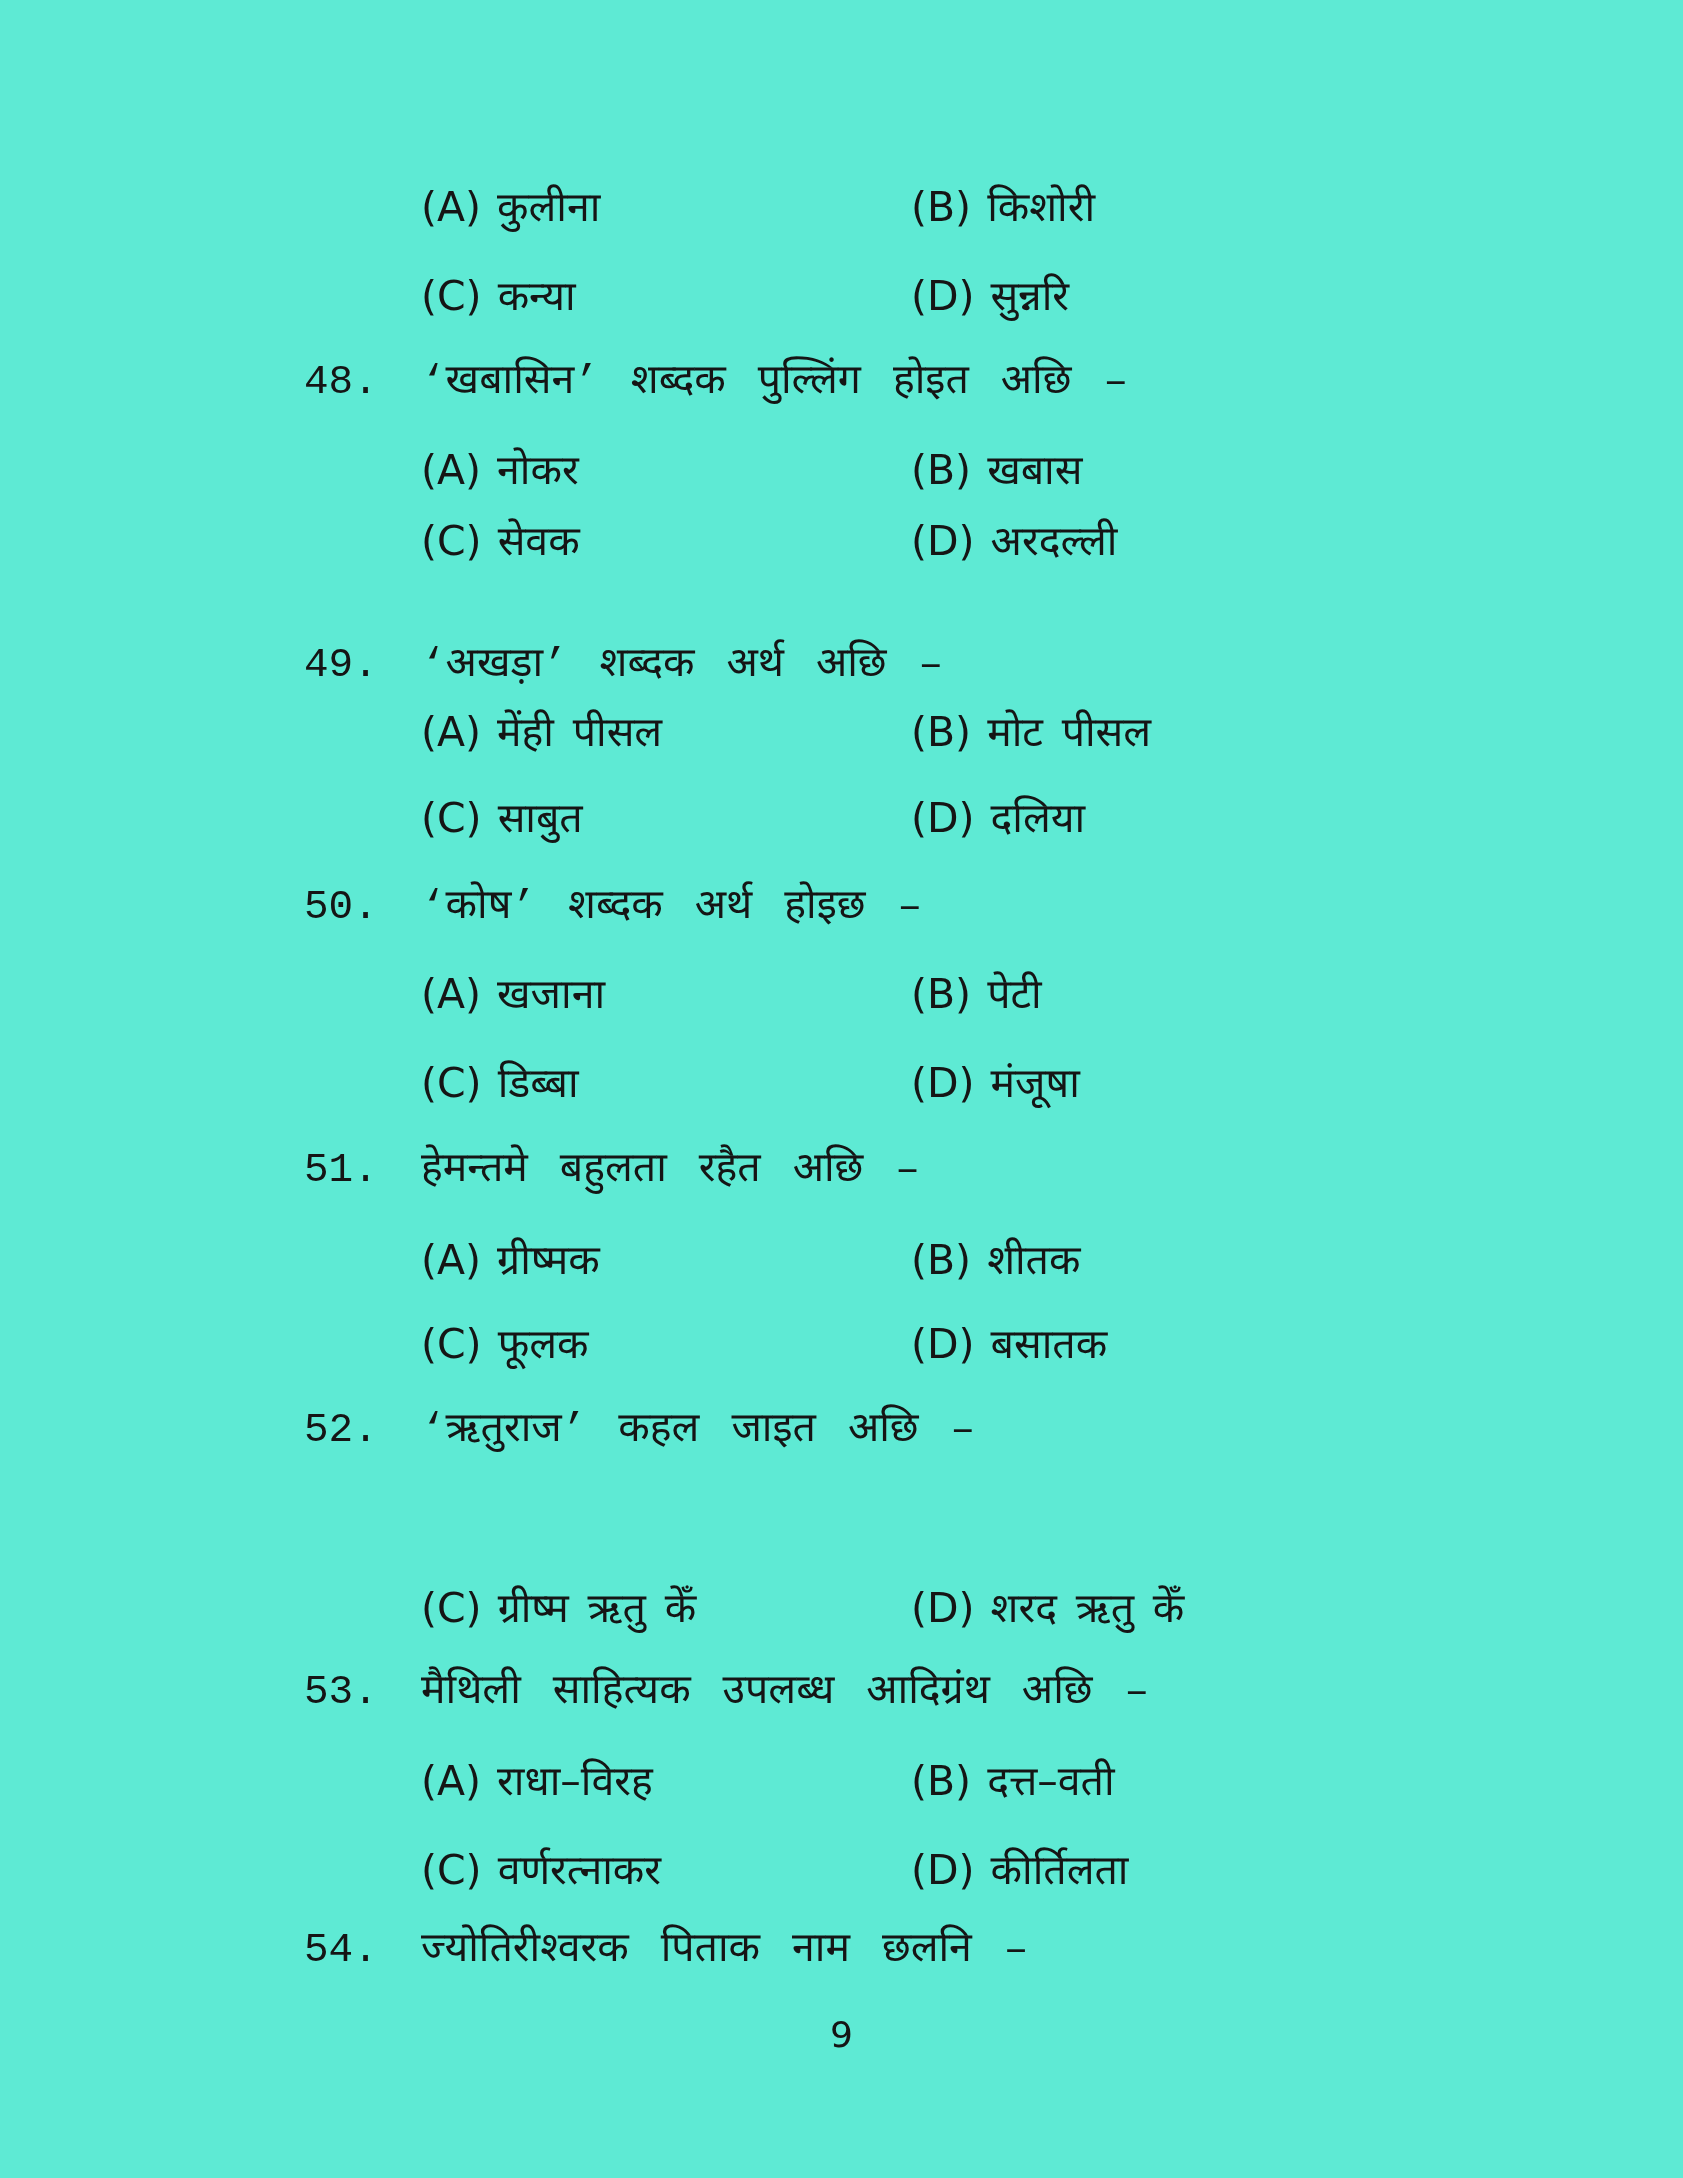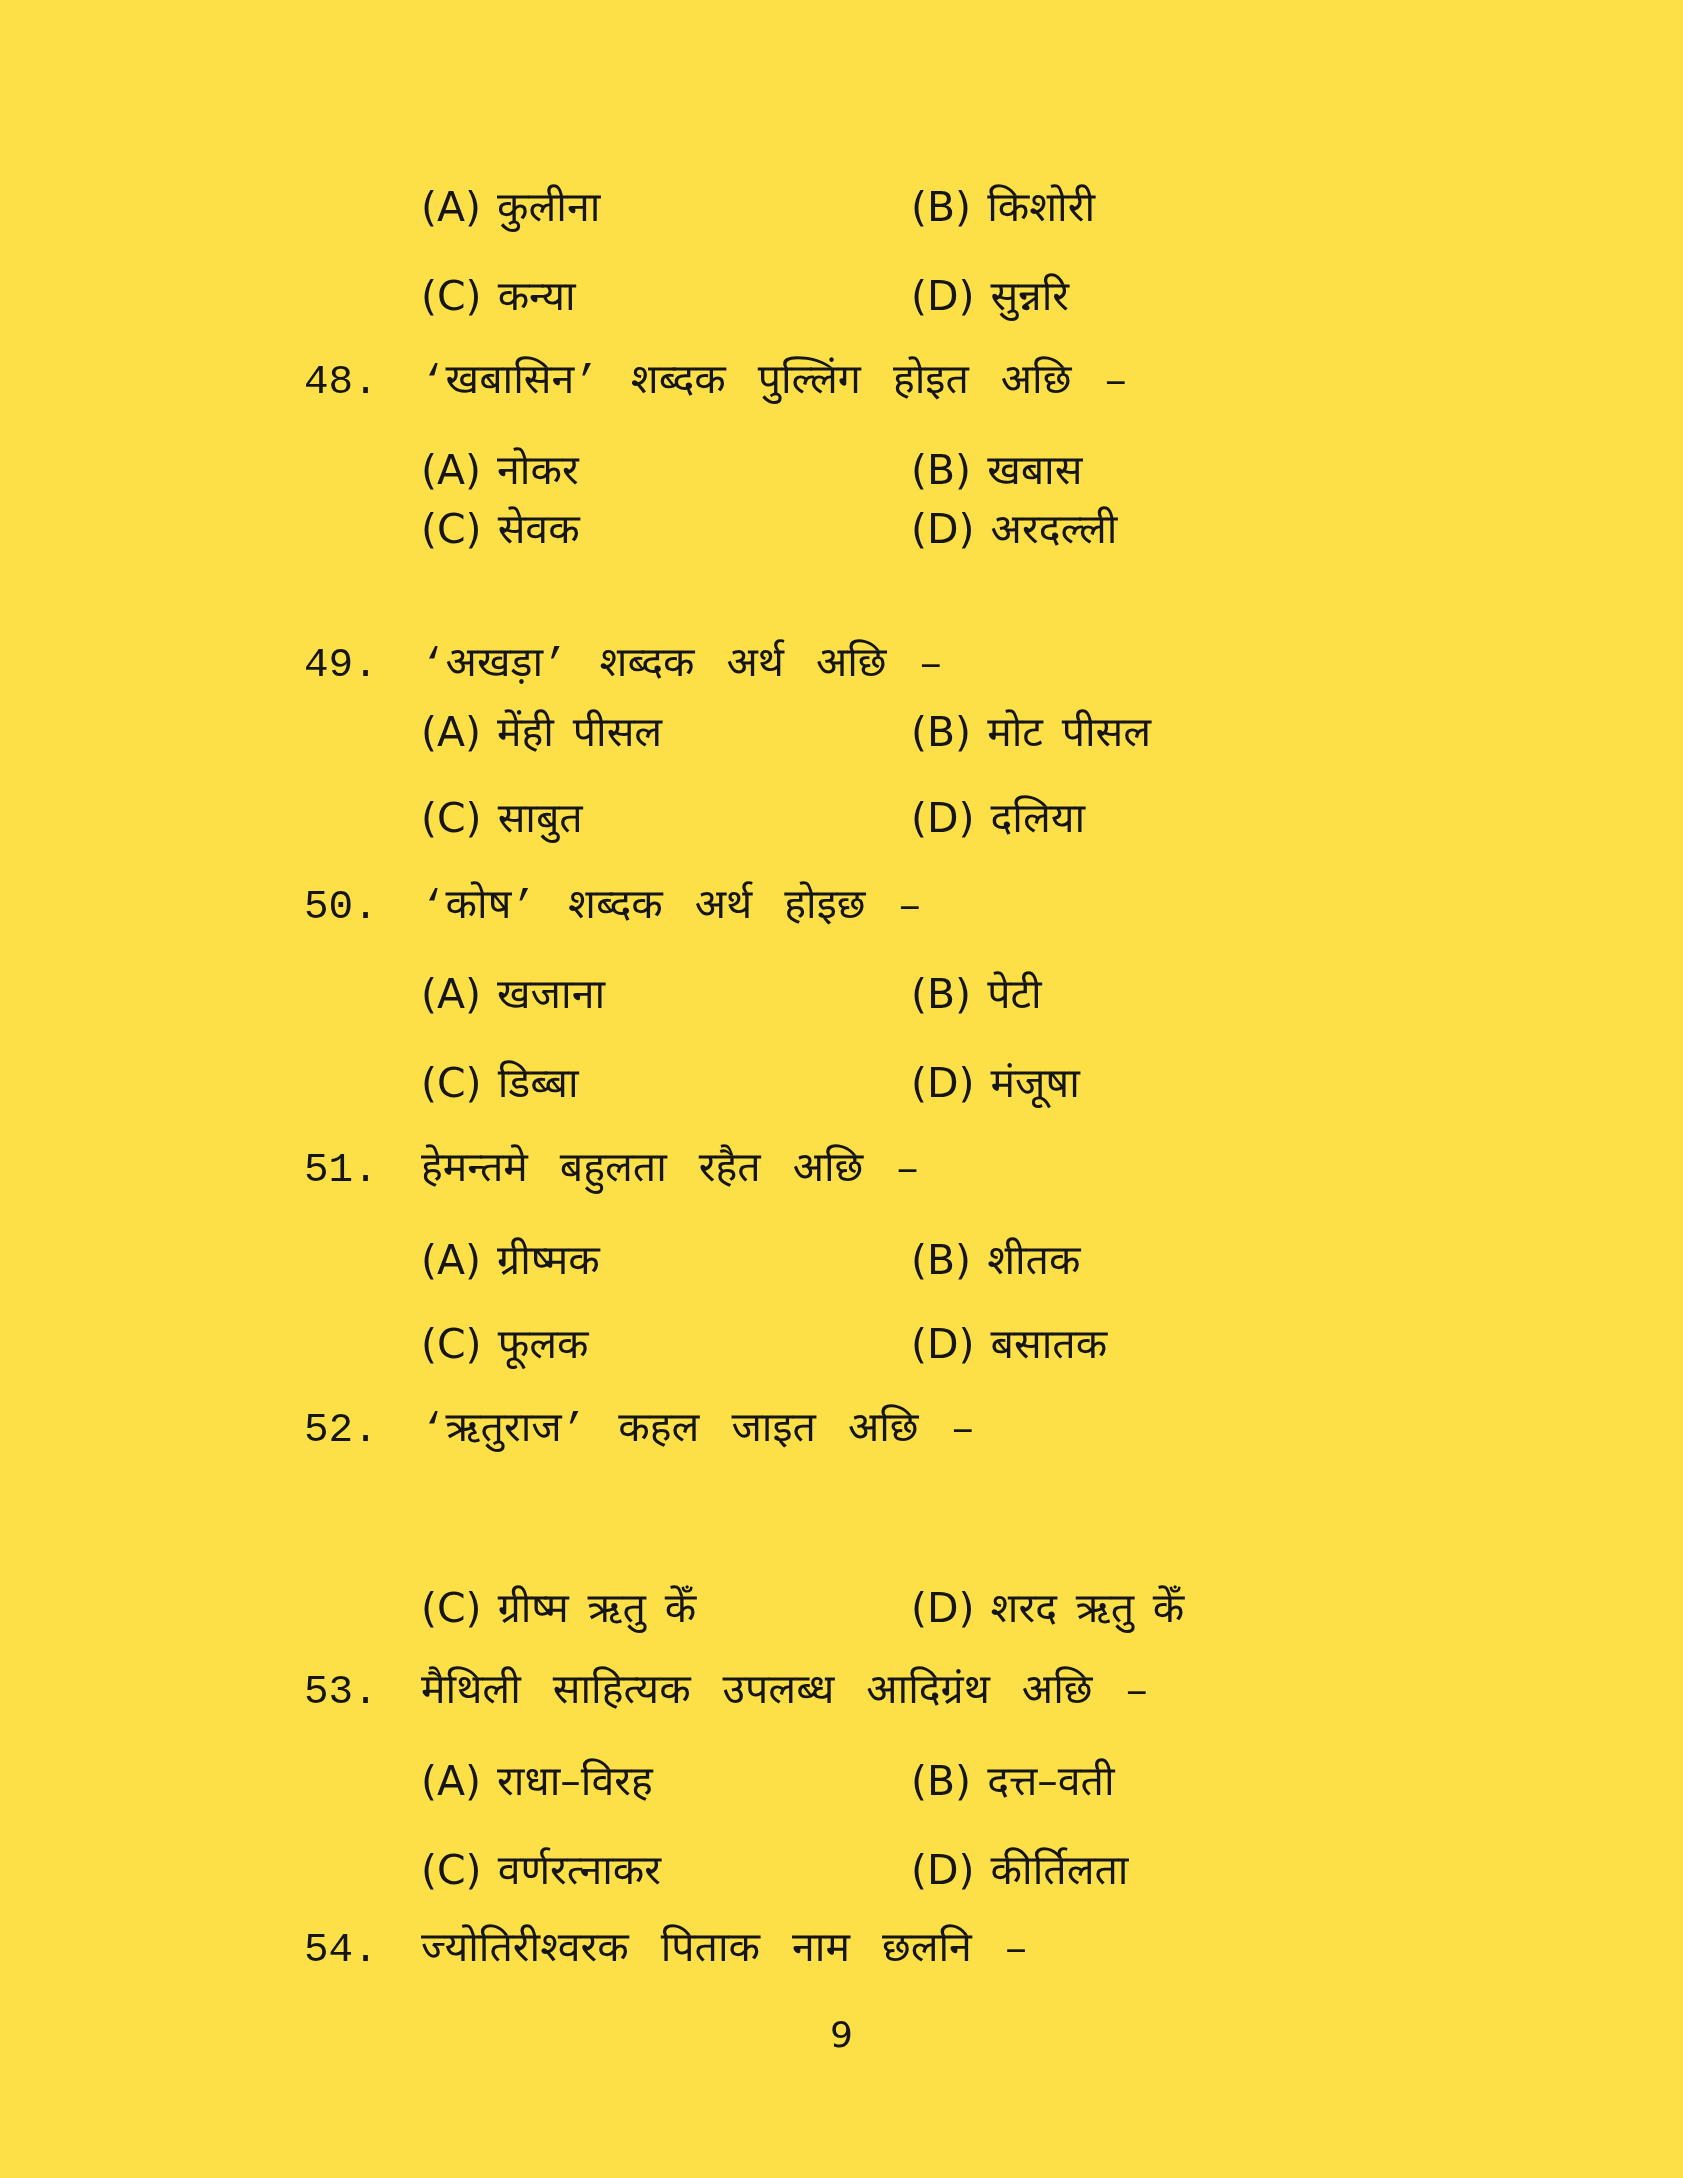--- a/index.html
+++ b/index.html
@@ -5,21 +5,21 @@
   html, body {
     margin: 0;
     padding: 0;
     background: #e8e8e8;
   }
   .page {
     position: relative;
     width: 1683px;
     height: 2178px;
     margin: 0 auto;
-    background: #fde047;
+    background: #5eead4;
     font-family: "DejaVu Sans", sans-serif;
     color: #151515;
     overflow: hidden;
   }
   .row {
     position: absolute;
     left: 0;
     width: 100%;
     height: 51px;
     line-height: 51px;
@@ -88,21 +88,21 @@
     <span class="qtext">‘खबासिन’ शब्दक पुल्लिंग होइत अछि –</span>
   </div>
   <div class="row" style="top:445px">
     <span class="opt-a">
       <span class="opt-label">(A)</span><span>नोकर</span>
     </span>
     <span class="opt-b">
       <span class="opt-label">(B)</span><span>खबास</span>
     </span>
   </div>
-  <div class="row" style="top:504px">
+  <div class="row" style="top:516px">
     <span class="opt-a">
       <span class="opt-label">(C)</span><span>सेवक</span>
     </span>
     <span class="opt-b">
       <span class="opt-label">(D)</span><span>अरदल्ली</span>
     </span>
   </div>
 
   <div class="row" style="top:640px">
     <span class="qnum">49.</span>

